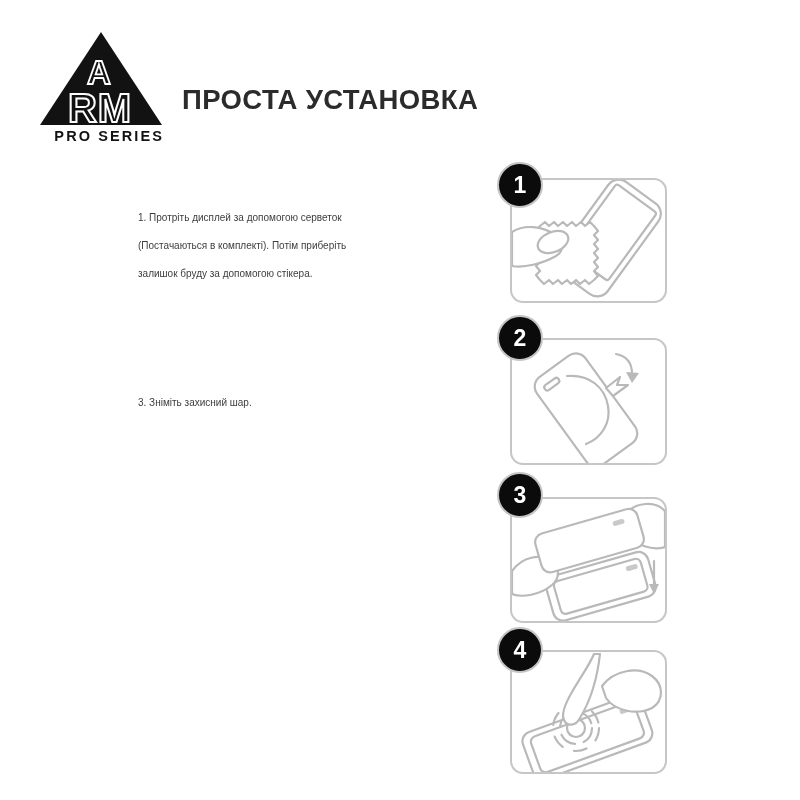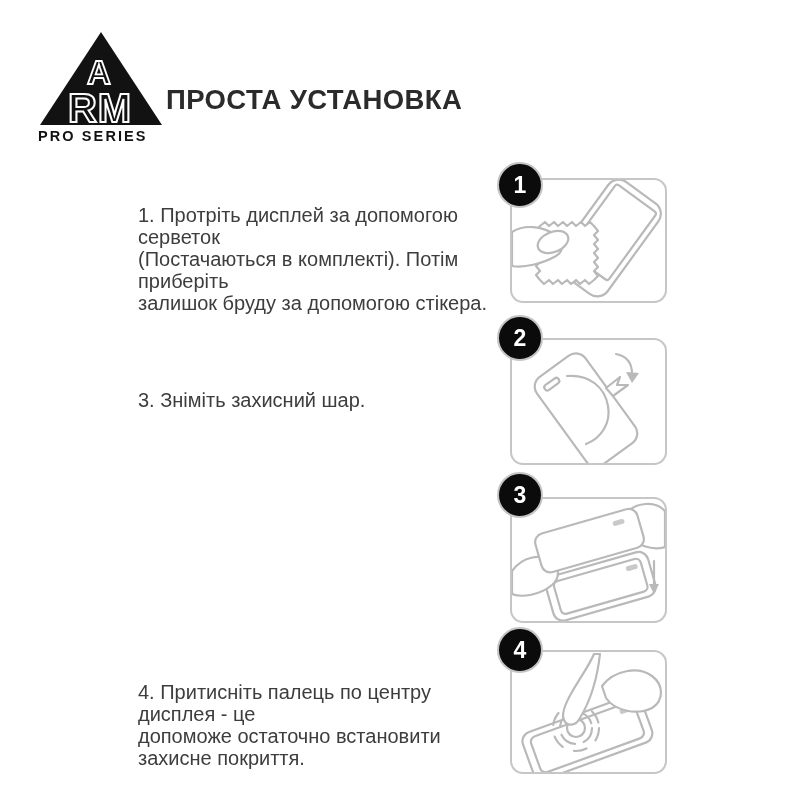--- a/index.html
+++ b/index.html
@@ -5,30 +5,30 @@
   html,body{margin:0;padding:0;background:#ffffff;}
   .canvas{
     position:relative;width:800px;height:800px;background:#ffffff;
     font-family:"Liberation Sans","DejaVu Sans",sans-serif;overflow:hidden;
   }
   
   .logo{position:absolute;left:38px;top:30px;width:126px;}
   .logo svg{display:block;}
   .logo-sub{
     font-weight:bold;font-size:14.5px;letter-spacing:2.1px;color:#121212;
-    text-align:left;margin-top:1px;white-space:nowrap;
+    text-align:right;margin-top:1px;white-space:nowrap;
   }
   
   .title{
-    position:absolute;left:166px;top:84px;font-size:27.5px;font-weight:bold;
+    position:absolute;left:182px;top:84px;font-size:27.5px;font-weight:bold;
     color:#2b2b2b;letter-spacing:0.4px;white-space:nowrap;
   }
   
   .step-text{
-    position:absolute;left:138px;width:352px;font-size:20px;line-height:22px;
+    position:absolute;left:138px;width:352px;font-size:10px;line-height:28px;
     color:#3d3d3d;white-space:pre-line;
   }
   #t1{top:204px}
   #t2{top:389px}
   #t3{top:519px}
   #t4{top:681px}
   
   .illus{
     position:absolute;left:510px;width:157px;box-sizing:border-box;
     border:2px solid #c6c6c6;border-radius:13px;background:#ffffff;
@@ -65,23 +65,20 @@
     </svg>
     <div class="logo-sub">PRO SERIES</div>
   </div>
 
   <div class="title">ПРОСТА УСТАНОВКА</div>
 
   <div class="step-text" id="t1">1. Протріть дисплей за допомогою серветок
 (Постачаються в комплекті). Потім приберіть
 залишок бруду за допомогою стікера.</div>
   <div class="step-text" id="t2">3. Зніміть захисний шар.</div>
-  <div class="step-text" id="t4">4. Притисніть палець по центру дисплея - це
-допоможе остаточно встановити
-захисне покриття.</div>
 
   <div class="badge" id="n1">1</div>
   <div class="badge" id="n2">2</div>
   <div class="badge" id="n3">3</div>
   <div class="badge" id="n4">4</div>
 
   <div class="illus" id="b1">
     <svg width="153" height="121" viewBox="0 0 153 121">
       <g class="art">
 

